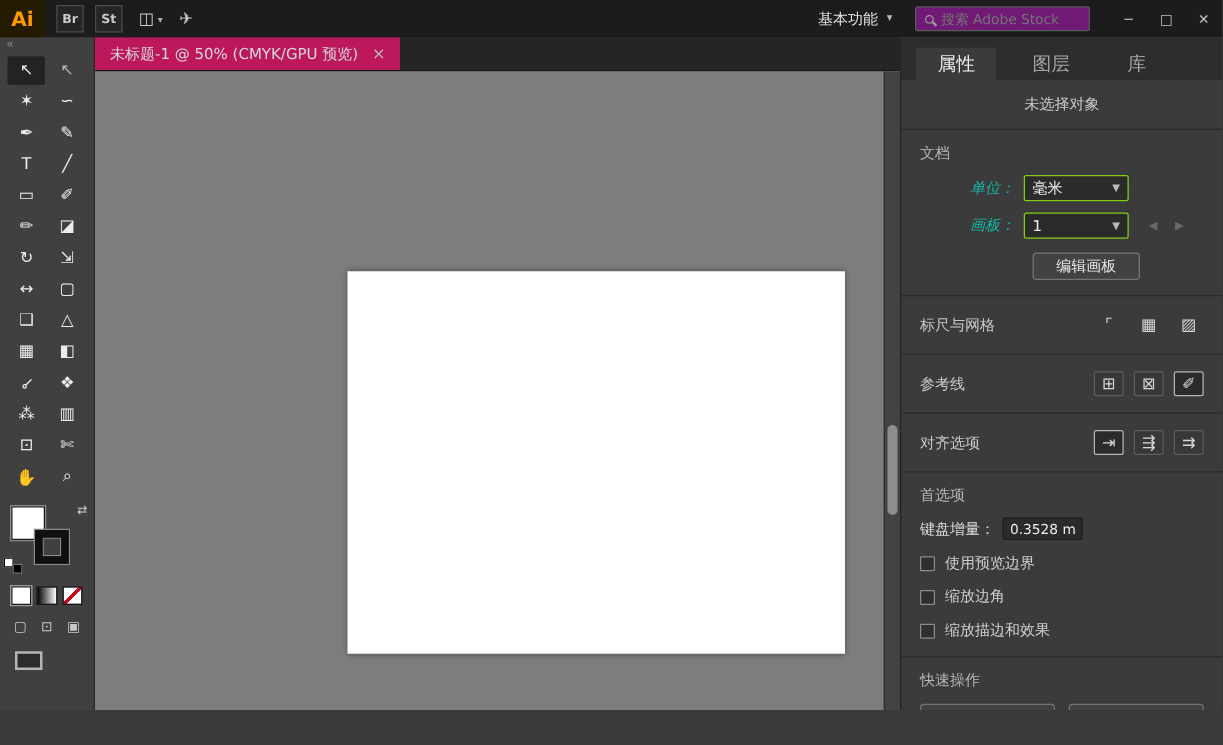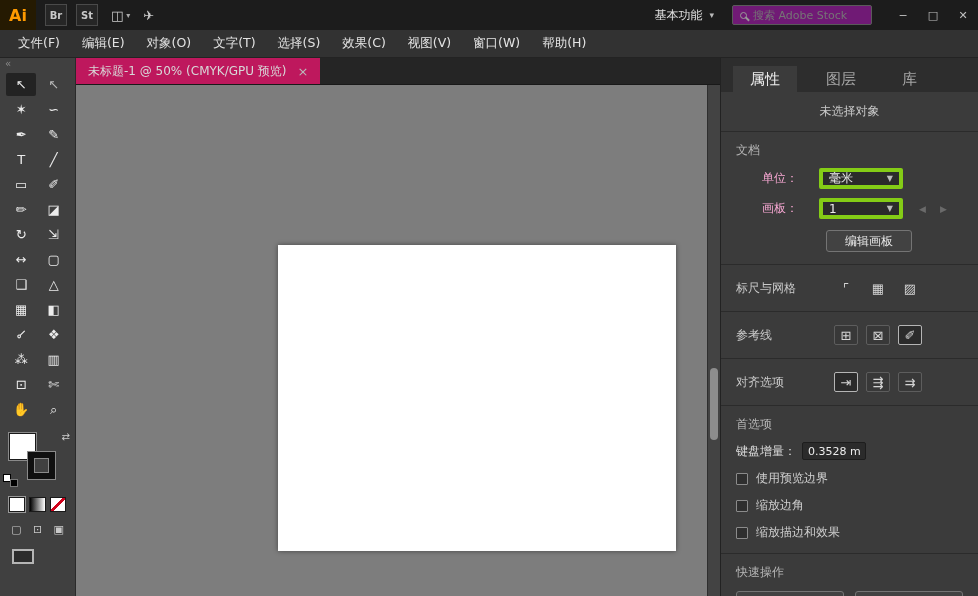--- a/index.html
+++ b/index.html
@@ -75,29 +75,29 @@
   
   .panel{width:258px;background:#3b3b3b;border-left:1px solid #222;display:flex;flex-direction:column;
         overflow:hidden;flex:none;}
   .ptabs{height:34px;background:#2d2d2d;display:flex;align-items:stretch;padding-top:8px;flex:none;}
   .ptab{padding:0 17px;display:flex;align-items:center;font-size:15px;color:#a5a5a5;margin-left:12px;}
   .ptab.active{background:#3b3b3b;color:#ececec;}
   .no-sel{padding:11px 15px;border-bottom:1px solid #2b2b2b;color:#c9c9c9;flex:none;text-align:center;}
   .sec{padding:10px 15px 12px;border-bottom:1px solid #2b2b2b;flex:none;}
   .sec-title{color:#b5b5b5;margin-bottom:2px;}
   .frow{display:flex;align-items:center;margin-top:9px;}
-  .flabel{width:83px;text-align:right;padding-right:21px;color:#f9a8d4;white-space:nowrap;flex:none;}
-  .dropdown{width:84px;height:21px;background:#2b2b2b;border:4px solid #84cc16;border-radius:2px;
+  .flabel{width:83px;text-align:right;padding-right:7px;color:#14b8a6;white-space:nowrap;flex:none;font-style:italic;}
+  .dropdown{width:84px;height:21px;background:#2b2b2b;border:1px solid #84cc16;border-radius:2px;
         display:flex;align-items:center;justify-content:space-between;padding:0 6px;color:#ececec;}
   .dd-arrow{font-size:8px;color:#bbb;}
   .ab-arrows{margin-left:16px;color:#6a6a6a;font-size:9px;display:flex;gap:14px;}
   .btn{height:22px;background:#424242;border:1px solid #747474;border-radius:3px;color:#e8e8e8;
         display:flex;align-items:center;justify-content:center;font-size:12px;}
   .edit-btn{width:86px;margin:11px 0 0 90px;}
-  .icon-row{display:flex;align-items:center;padding:13px 15px;border-bottom:1px solid #2b2b2b;flex:none;}
+  .icon-row{display:flex;align-items:center;padding:13px 15px;border-bottom:1px solid #2b2b2b;flex:none;justify-content:space-between;}
   .icon-row .lbl{width:98px;flex:none;color:#c9c9c9;}
   .icon-group{display:flex;gap:8px;}
   .picon{width:24px;height:20px;display:flex;align-items:center;justify-content:center;font-size:13px;color:#d5d5d5;}
   .tgl{border:1px solid #5d5d5d;border-radius:2px;background:#383838;}
   .tgl.active{border-color:#b5b5b5;background:#2b2b2b;}
   .pref-row{display:flex;align-items:center;margin-top:9px;}
   .ki-input{width:64px;height:18px;background:#2b2b2b;border:1px solid #1d1d1d;border-radius:2px;
         color:#ececec;font-size:11px;padding:0 5px;margin-left:6px;
         font-family:"DejaVu Sans","Liberation Sans",sans-serif;}
   .chk-row{display:flex;align-items:center;gap:8px;margin-top:10px;color:#cfcfcf;}
@@ -128,31 +128,20 @@
     </div>
     <div class="search">
       <span class="mag"></span>
       <input type="text" placeholder="搜索 Adobe Stock" style="">
     </div>
     <div class="win-btn">─</div>
     <div class="win-btn">□</div>
     <div class="win-btn">✕</div>
   </div>
 
-  <div class="menubar">
-    <div class="menu-item">文件(F)</div>
-    <div class="menu-item">编辑(E)</div>
-    <div class="menu-item">对象(O)</div>
-    <div class="menu-item">文字(T)</div>
-    <div class="menu-item">选择(S)</div>
-    <div class="menu-item">效果(C)</div>
-    <div class="menu-item">视图(V)</div>
-    <div class="menu-item">窗口(W)</div>
-    <div class="menu-item">帮助(H)</div>
-  </div>
 
   <div class="main">
 
     <div class="toolbar">
       <div class="tb-collapse">«</div>
       <div class="tools">
         <div class="tool active">↖</div>
         <div class="tool dim">↖</div>
         <div class="tool">✶</div>
         <div class="tool">∽</div>

